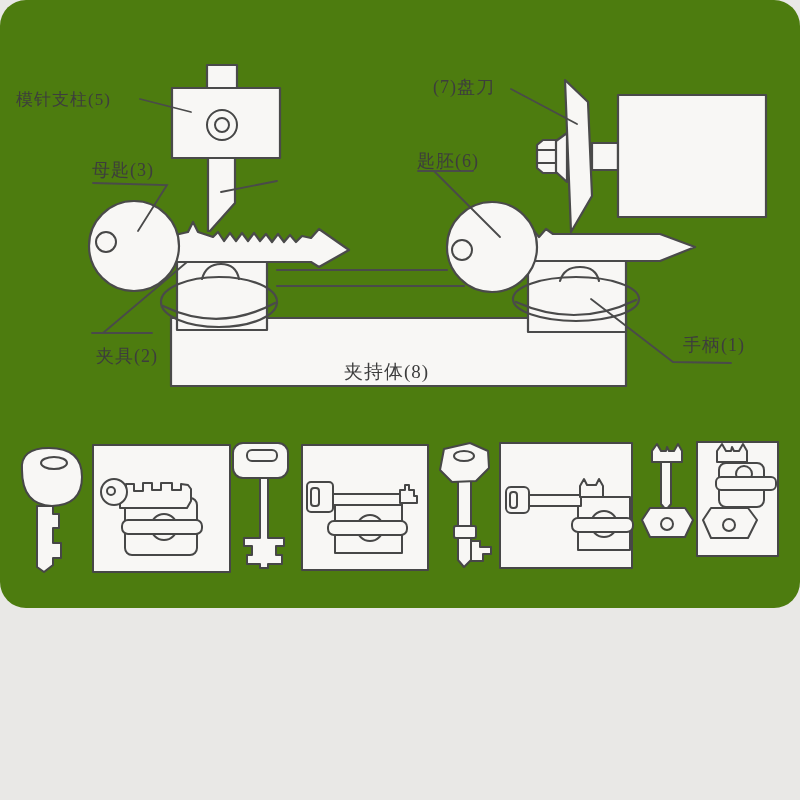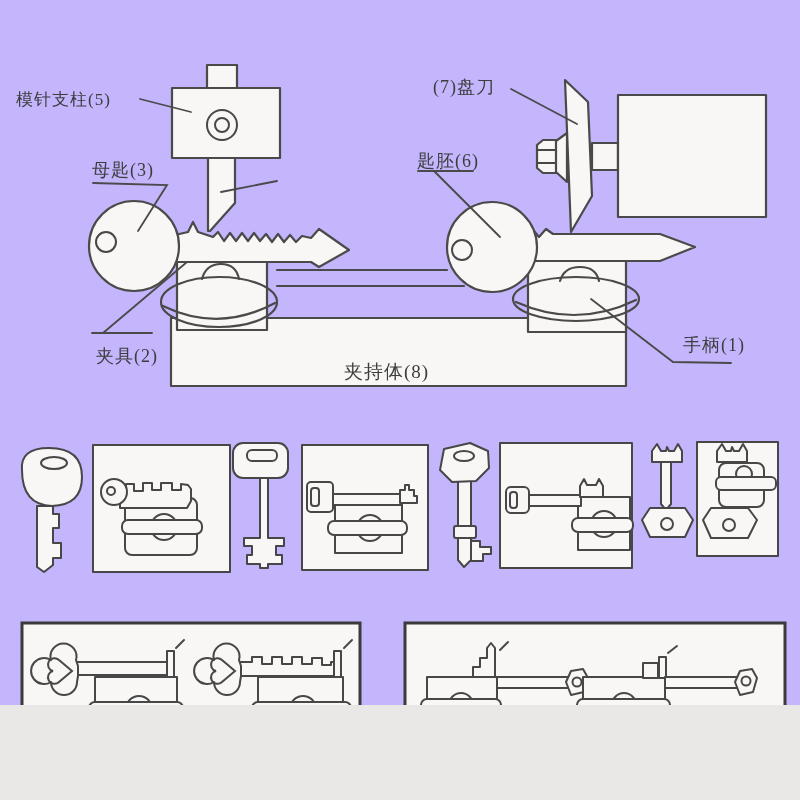--- a/index.html
+++ b/index.html
@@ -1,19 +1,19 @@
 <!DOCTYPE html>
 <html><head>
 <meta charset="utf-8">
 <style>
   html,body{margin:0;padding:0;background:#e9e8e6;}
   .page{
-    width:800px;height:705px;margin:0 auto;background:#c4b5fd;
+    width:800px;height:608px;margin:0 auto;background:#4d7c0f;
     font-family:"Liberation Serif","DejaVu Serif",serif;
-    position:relative;overflow:hidden;
+    position:relative;overflow:hidden;border-radius:26px;
   }
   svg{display:block;}
   text{
     fill:#3d3d3d;
     font-family:"Liberation Serif","DejaVu Serif",serif;
     letter-spacing:1px;
   }
   .ln{stroke:#4a4a4a;stroke-width:2.2;fill:none;stroke-linecap:round;stroke-linejoin:round;}
   .shp{stroke:#4a4a4a;stroke-width:2.2;fill:#f8f7f5;stroke-linejoin:round;}
   .thin{stroke:#4a4a4a;stroke-width:1.8;fill:none;stroke-linecap:round;}

